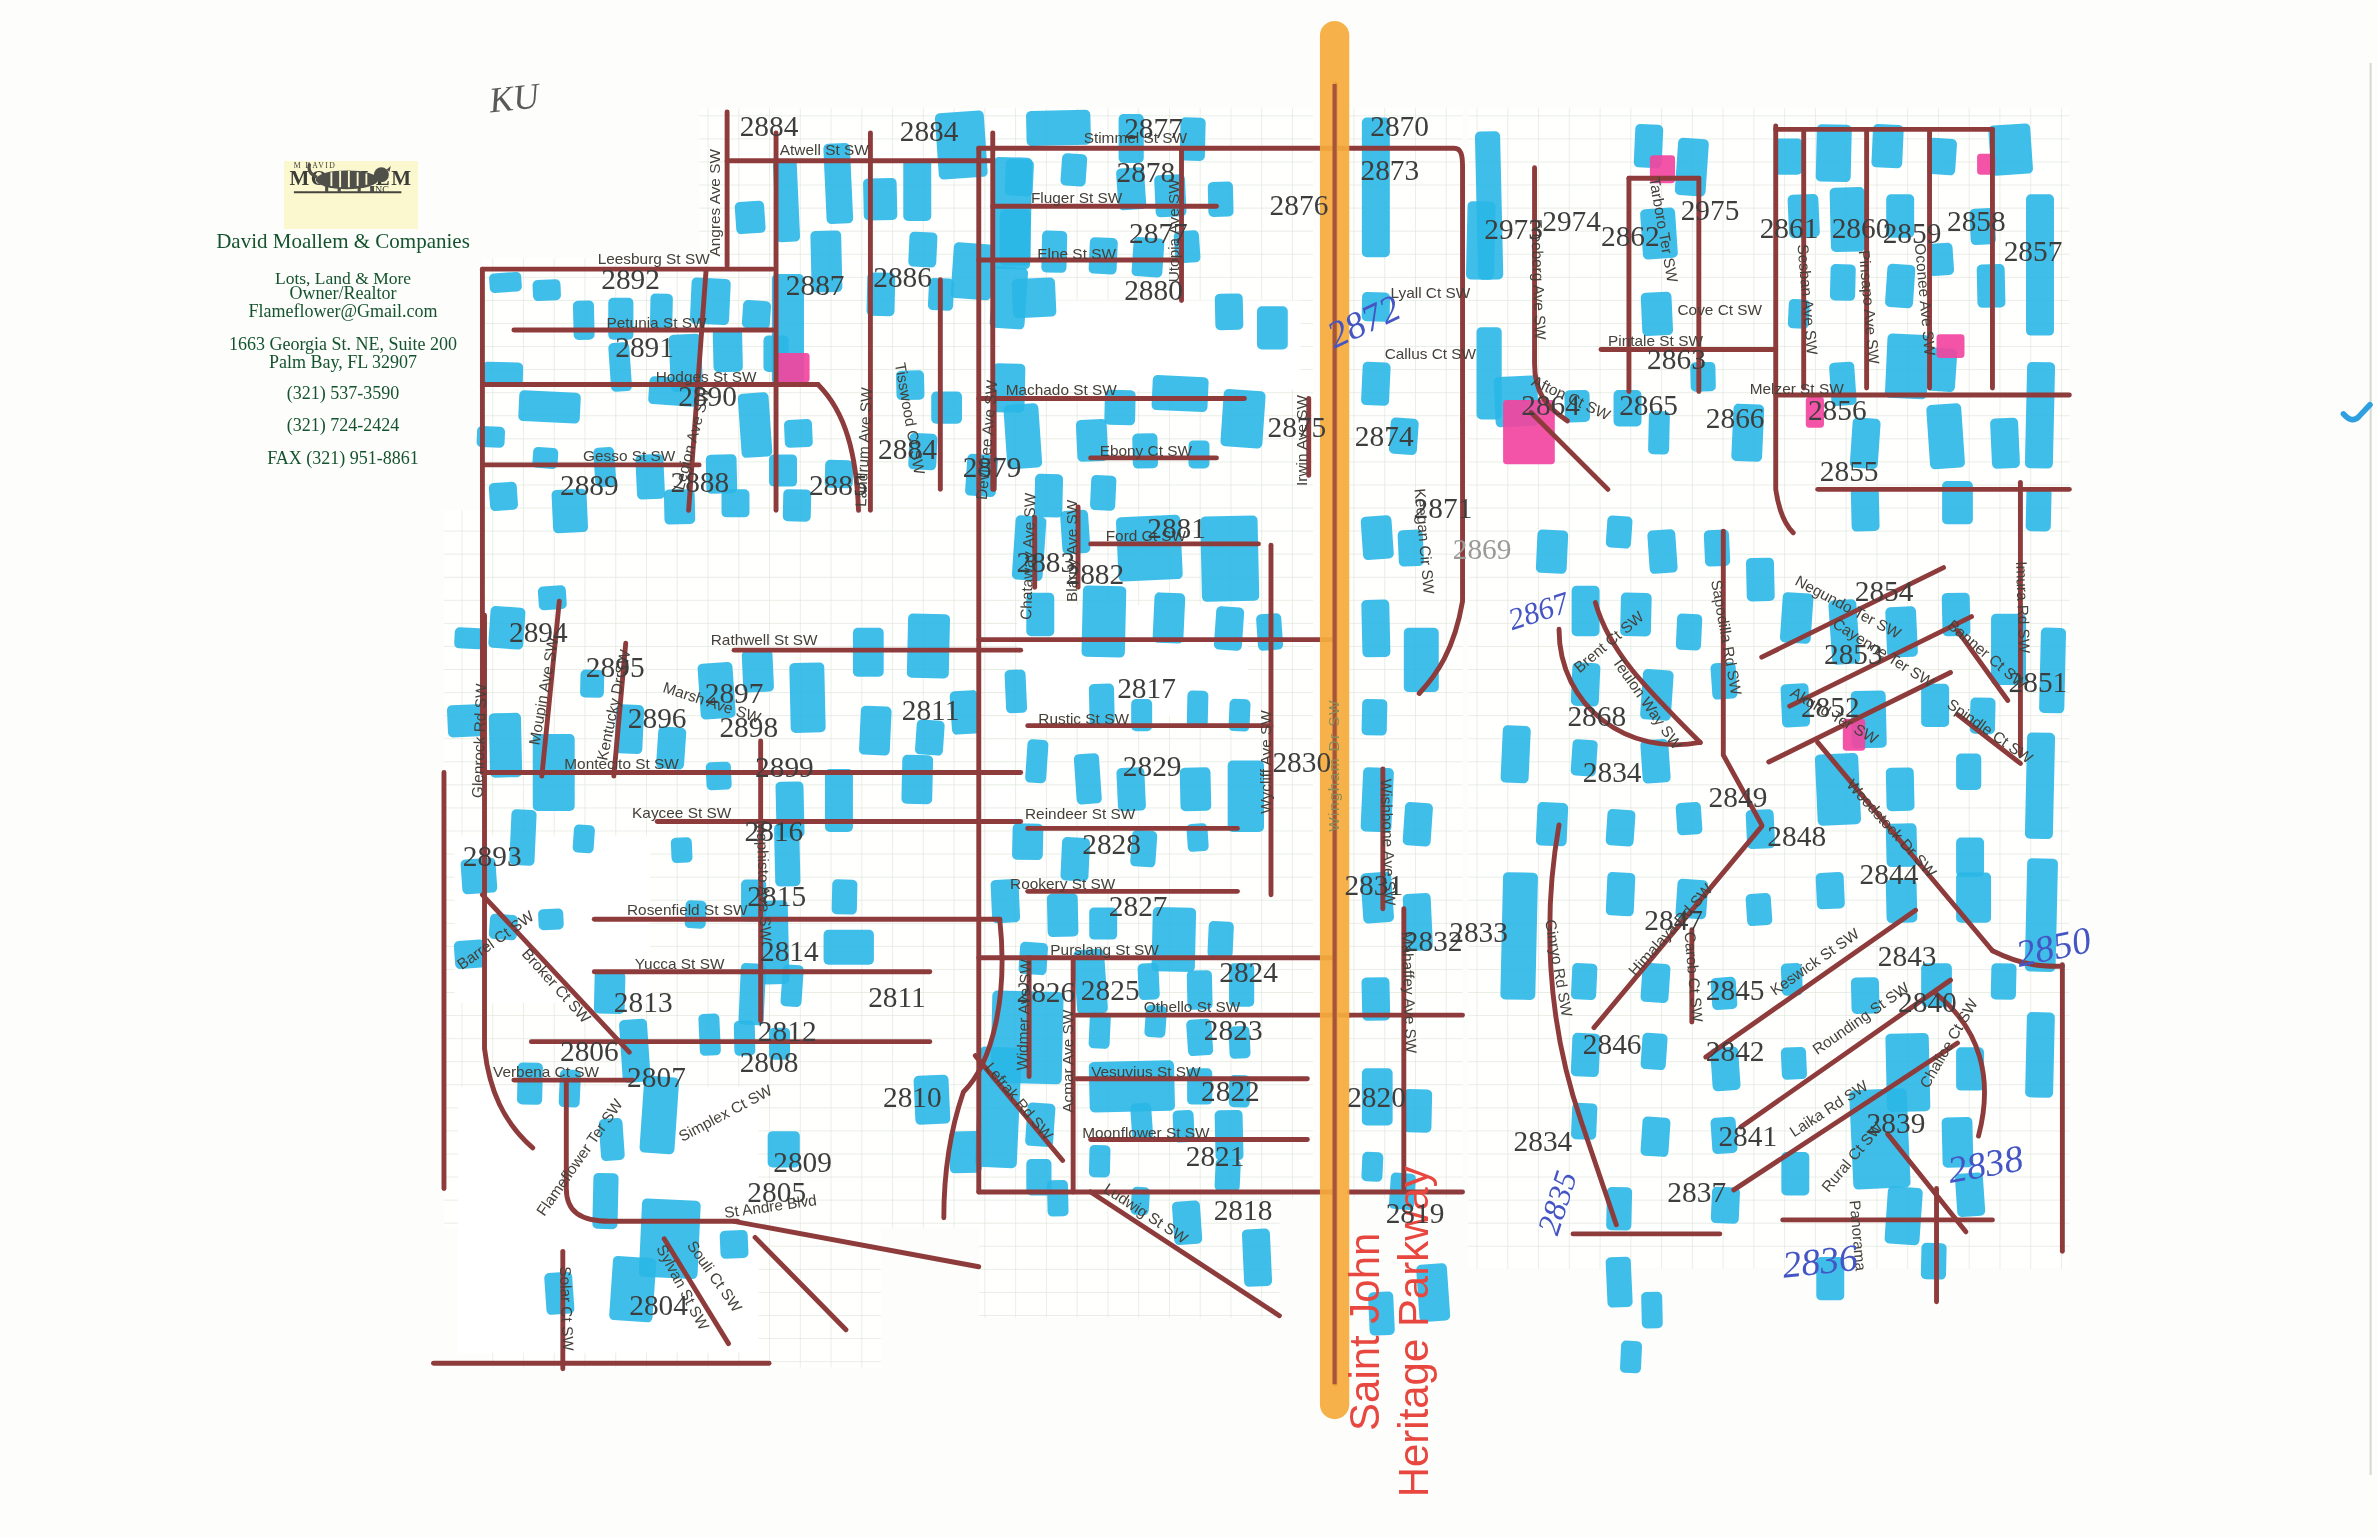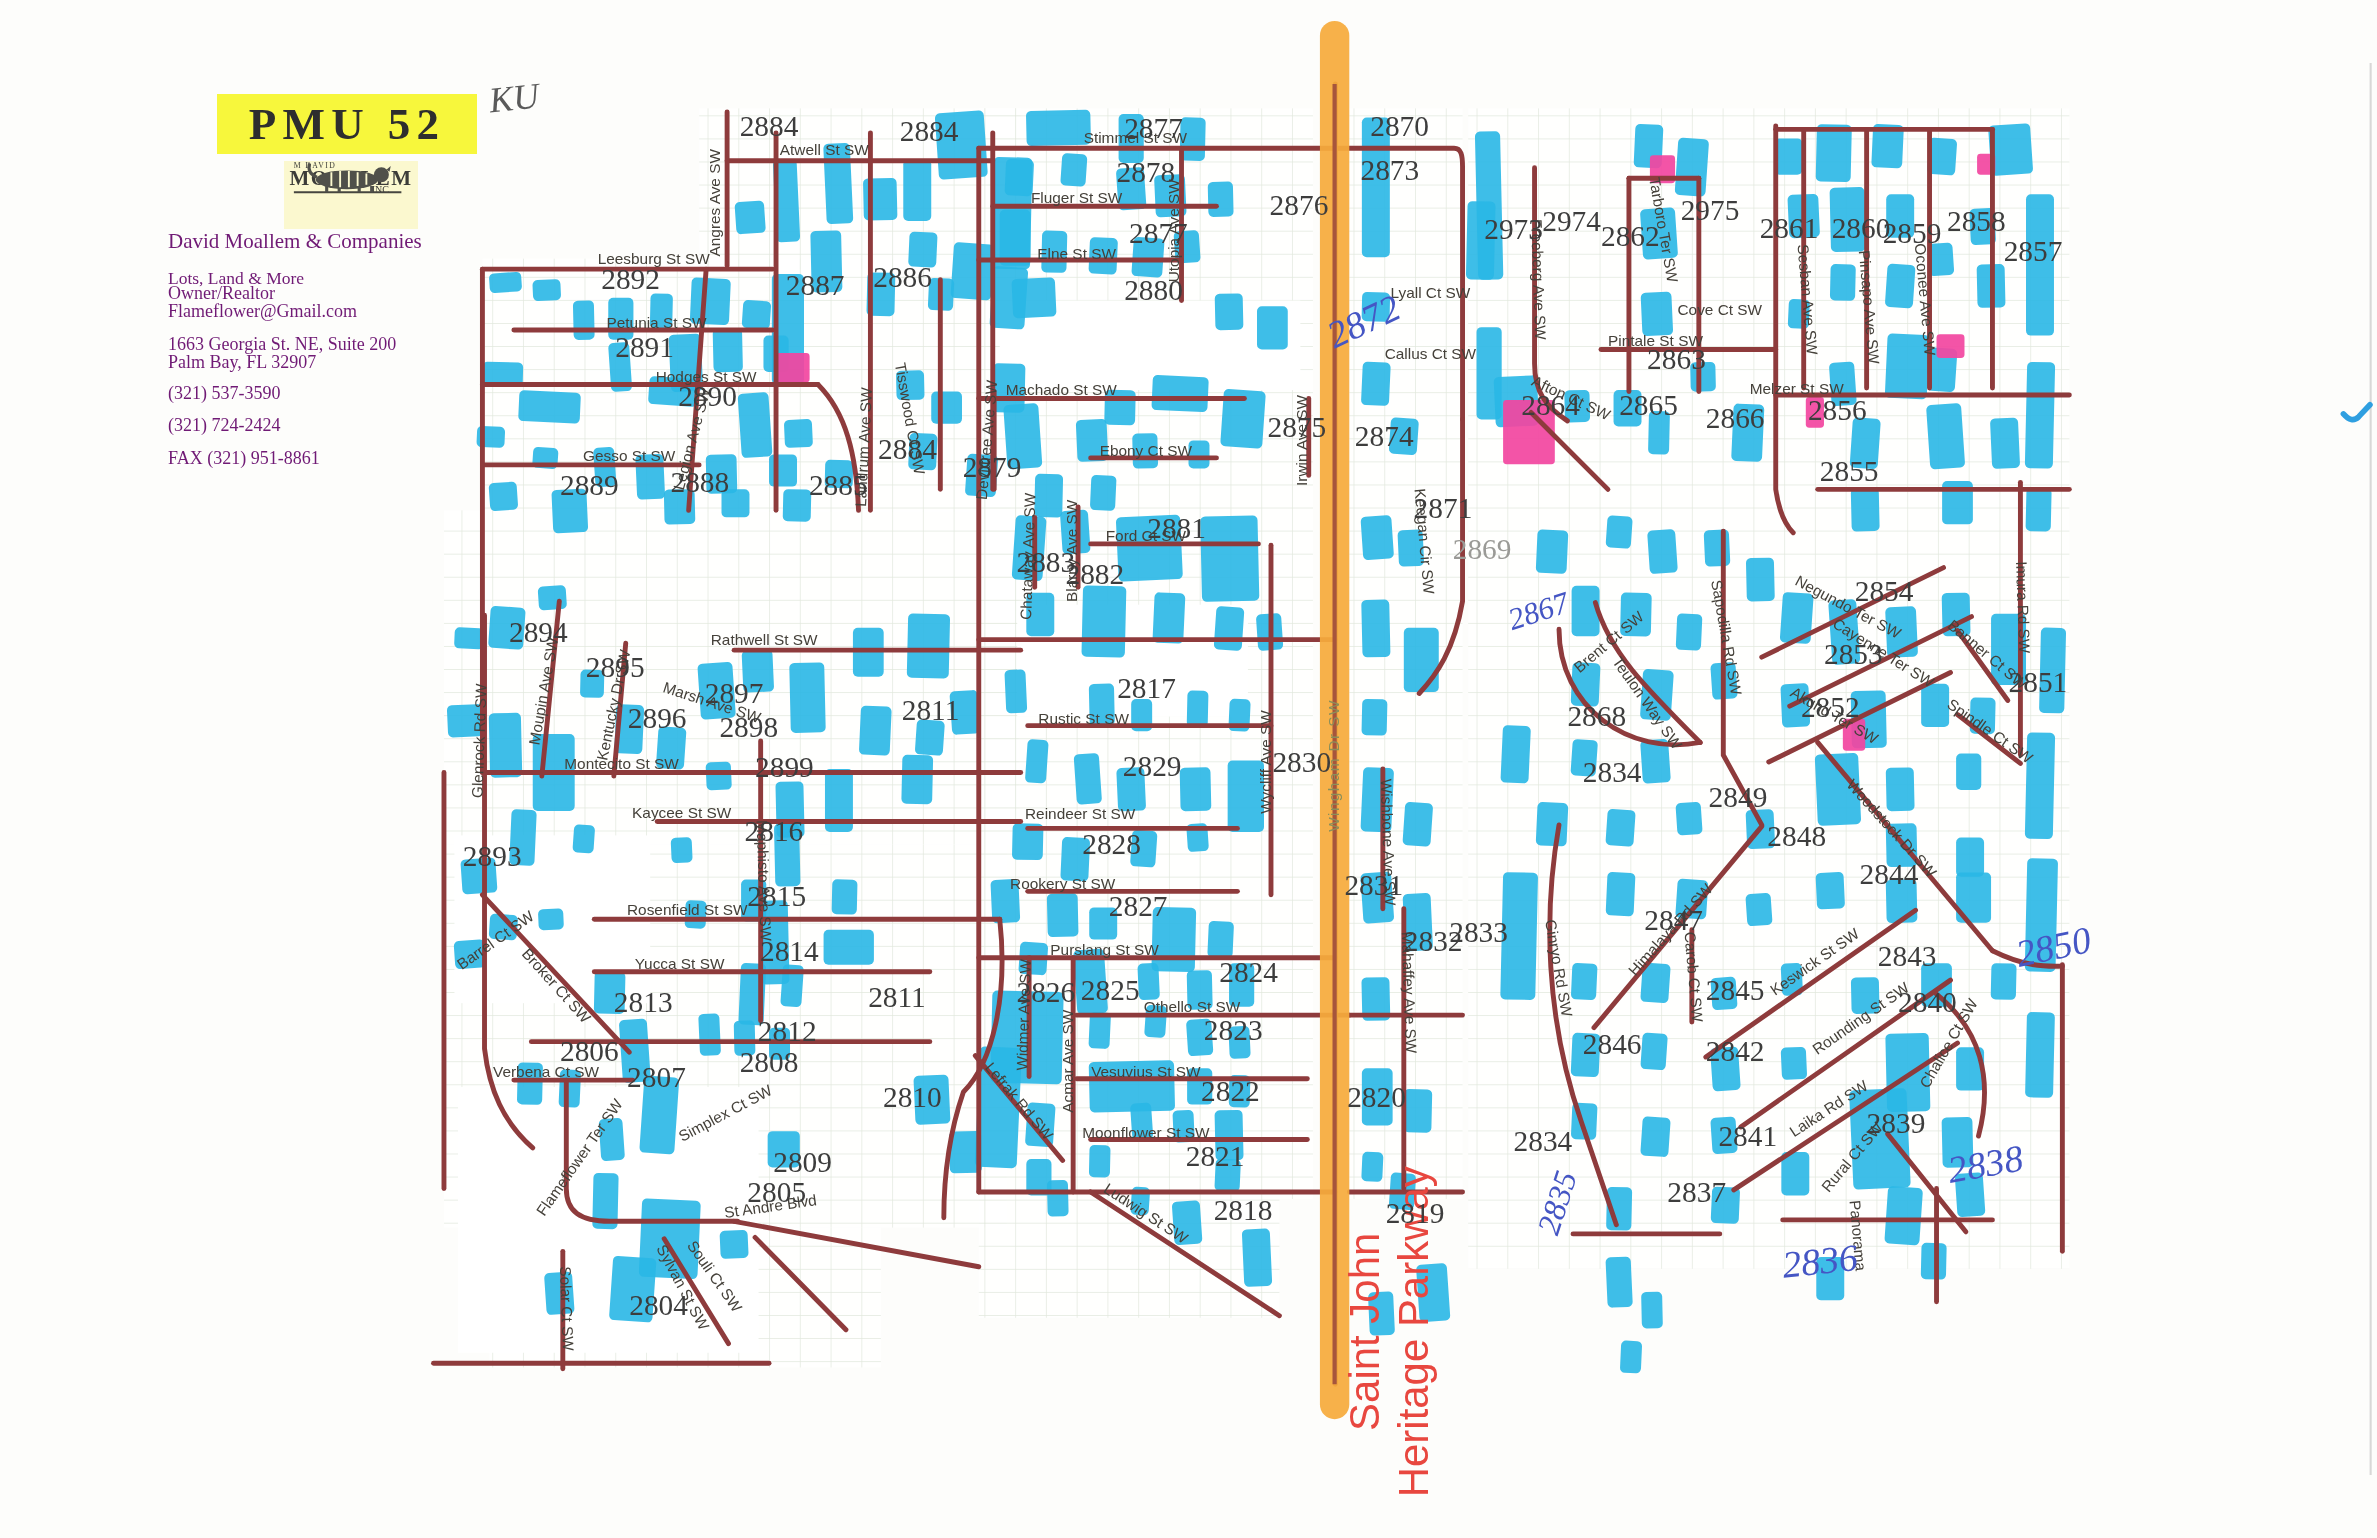--- a/index.html
+++ b/index.html
@@ -9,21 +9,21 @@
   .hdr{position:absolute;z-index:5;}
   .pmu{left:217px;top:94px;width:260px;height:60px;background:#f7f73c;display:flex;
        align-items:center;justify-content:center;font-size:45px;font-weight:600;
        letter-spacing:6.3px;color:#2e2e2e;}
   .kunote{left:489px;top:77px;font-size:36px;color:#5a5a5a;transform:rotate(-6deg);
        font-family:"Liberation Serif",serif;font-style:italic;}
   .logo{left:284px;top:161px;width:134px;height:67px;background:#fbf8cf;text-align:center;padding-top:1.4px;}
   .logo .tag{font-size:7.7px;letter-spacing:1.4px;color:#3c3c38;text-align:left;margin:0 0 0 9.8px;line-height:7px;}
   .logo .nm{font-size:21px;font-weight:bold;letter-spacing:1.4px;color:#3c3c38;line-height:18px;}
   .logo .inc{font-size:10px;color:#3c3c38;text-align:right;margin:0 29px 0 0;line-height:6.3px;}
-  .cline{left:168px;width:350px;text-align:left;color:#701a75;}
+  .cline{left:168px;width:350px;text-align:center;color:#14532d;}
   .fs30{font-size:21px;} .fs25{font-size:17.5px;} .fs24{font-size:18px;}
 </style>
 </head>
 <body>
 
 <div class="page">
 
   <svg id="map" viewBox="0 0 3400 2200" width="2377" height="1538">
     <defs>
       <pattern id="parcels" width="44" height="33" patternUnits="userSpaceOnUse">
@@ -670,21 +670,20 @@
         <text x="2242" y="1725" fill="#4556c4" font-size="46" text-anchor="middle" font-family="&quot;Liberation Serif&quot;,serif" font-style="italic" transform="rotate(-72 2242 1725)">2835</text>
         <text x="2843" y="1683" fill="#4556c4" font-size="54" text-anchor="middle" font-family="&quot;Liberation Serif&quot;,serif" font-style="italic" transform="rotate(-10 2843 1683)">2838</text>
         <text x="2605" y="1822" fill="#4556c4" font-size="54" text-anchor="middle" font-family="&quot;Liberation Serif&quot;,serif" font-style="italic" transform="rotate(-6 2605 1822)">2836</text>
       </g>
     <g id="g-misc">
         <line x1="3391" y1="90" x2="3391" y2="2110" stroke="#cfcfcf" stroke-width="3" opacity="0.8"></line>
         <path d="M3352 592 c8 9 15 11 22 4 l16 -17" stroke="#2f9fe0" stroke-width="8" fill="none" stroke-linecap="round"></path>
       </g>
   </svg>
 
-  <div class="hdr pmu">PMU 52</div>
   <div class="hdr kunote">KU</div>
 
   <div class="hdr logo">
     <svg width="126" height="35" viewBox="0 0 190 56">
       <line x1="10" y1="50" x2="182" y2="50" stroke="#46463f" stroke-width="3"></line>
       <ellipse cx="95" cy="30" rx="50" ry="15" fill="#50504a"></ellipse>
       <circle cx="150" cy="22" r="12" fill="#50504a"></circle>
       <path d="M158 14 l7 -6 l-2 9 Z" fill="#50504a"></path>
       <path d="M47 26 q-16 -6 -12 -22" stroke="#50504a" stroke-width="5" fill="none"></path>
       <rect x="60" y="40" width="5" height="10" fill="#50504a"></rect>

